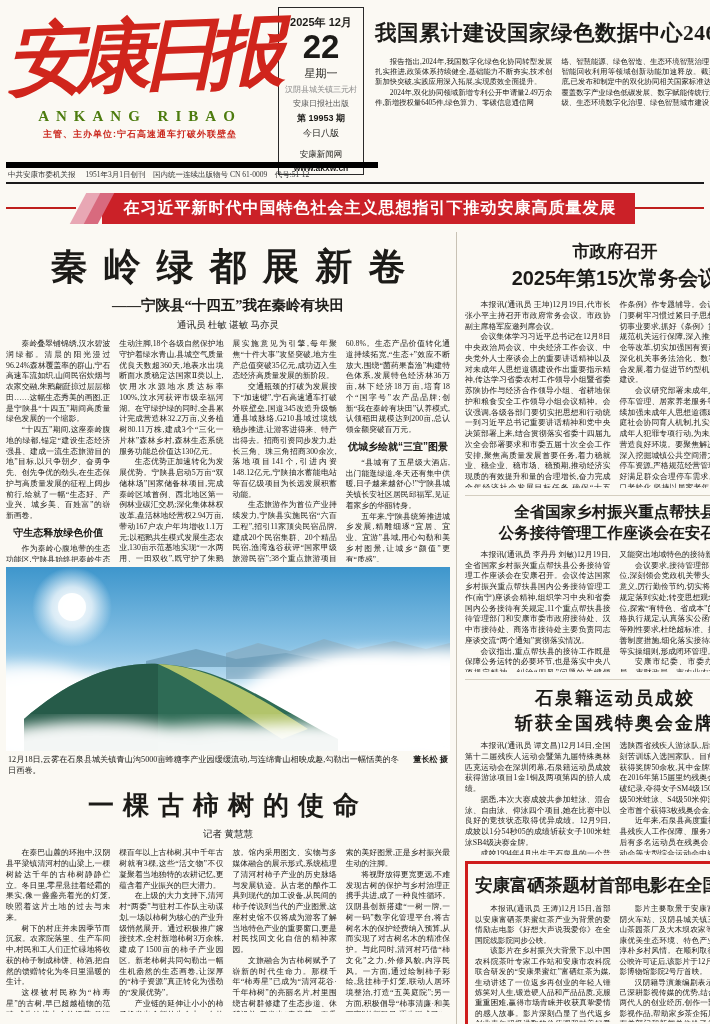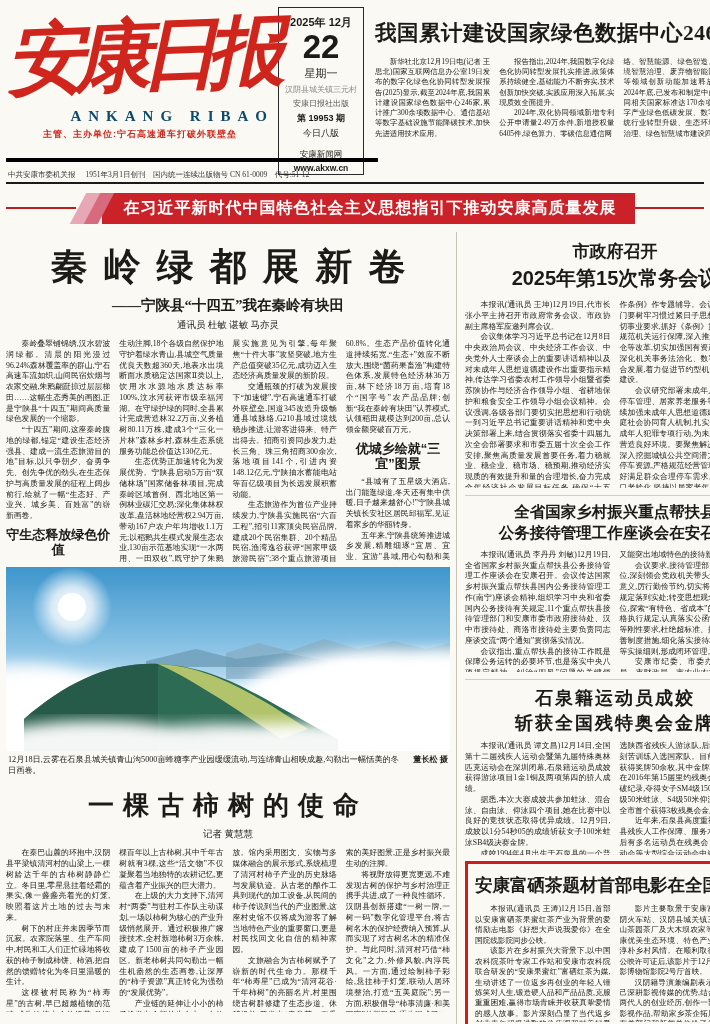--- a/index.html
+++ b/index.html
@@ -6,40 +6,40 @@
   body { background:#888; font-family:"Liberation Serif","DejaVu Serif",serif; }
   .page { width:710px; height:1024px; background:#fbf9f3; margin:0 auto; position:relative;
           overflow:hidden; padding:4px 6px; color:#1c1b18; }
 
   
   .header { position:relative; height:180px; border-bottom:2.5px solid #1b1b1b; display:flex; }
   .masthead { width:276px; padding-top:2px; }
   .masthead-title { font-size:78px; font-weight:bold; font-style:italic; color:#d0251c;
                     letter-spacing:-11px; text-align:center; line-height:1.28;
                     transform:rotate(-2deg); white-space:nowrap; }
-  .masthead-pinyin { color:#0c4a6e; font-weight:bold; font-size:15px; letter-spacing:7px;
-                     text-align:right; margin-top:2px; }
+  .masthead-pinyin { color:#4d7c0f; font-weight:bold; font-size:15px; letter-spacing:7px;
+                     text-align:center; margin-top:2px; }
   .masthead-org { color:#cb2a20; font-size:9px; letter-spacing:1px; text-align:center; margin-top:3px;
                   font-family:"Liberation Sans","DejaVu Sans",sans-serif; font-weight:bold; }
   .datebox { width:86px; min-width:86px; border:1.5px solid #2a2a2a; margin:3px 5px 0 4px; height:168px;
              text-align:center; padding-top:7px; font-family:"Liberation Sans","DejaVu Sans",sans-serif; }
   .db-month { font-size:11px; font-weight:bold; }
   .db-day { font-size:33px; font-weight:bold; line-height:1.05; }
   .db-week { font-size:11px; margin-top:1px; }
   .db-lunar { font-size:8px; color:#8a8a8a; margin-top:3px; }
   .db-pub { font-size:8px; color:#555; margin-top:3px; }
   .db-issue { font-size:9px; margin-top:3px; font-weight:bold; }
   .db-pages { font-size:9px; margin-top:2px; }
   .db-site { font-size:8.5px; margin-top:9px; }
   .db-url { font-size:8.5px; font-weight:bold; margin-top:2px; }
   .topstory { flex:1; padding:10px 2px 0 6px; }
   .topstory-title { font-size:21.5px; font-weight:bold; letter-spacing:.5px; text-align:center;
                     margin:4px 0 10px; white-space:nowrap; }
   .header-footline { position:absolute; left:0; bottom:2px; width:372px; font-size:7.5px; color:#333;
-                     border-top:4px solid #000000; padding:8px 2px 0; display:flex; gap:10px; white-space:nowrap; }
+                     border-top:6px solid #000000; padding:2px 2px 0; display:flex; gap:10px; white-space:nowrap; }
 
   
   .banner { height:44px; display:flex; align-items:center; margin-top:2px; }
   .banner .line { flex:1; height:2px; background:#bf1f1c; }
   .banner-bar { position:relative; background:#cb2128; color:#fff; padding:5px 18px 5px 22px;
                 font-family:"Liberation Sans","DejaVu Sans",sans-serif; font-weight:bold;
                 font-size:16px; letter-spacing:1px; white-space:nowrap; margin-left:26px; }
   .deco1, .deco2 { position:absolute; top:0; height:100%; transform:skewX(-28deg); }
   .deco1 { left:-24px; width:20px; background:#e8a7b4; }
   .deco2 { left:-10px; width:14px; background:#d86a7e; }
@@ -48,21 +48,21 @@
   .content { display:flex; margin-top:2px; }
   .left-zone { width:450px; min-width:450px; padding-right:6px; }
   .right-zone { flex:1; border-left:1px solid #c8c2b4; padding-left:8px; }
 
   
   .cols { display:flex; gap:9px; overflow:hidden; text-align:justify; }
   .col { flex:1; min-width:0; }
   .para { text-indent:2em; line-height:1.38; }
   .para.cont { text-indent:0; }
   .col-subhead { font-family:"Liberation Sans","DejaVu Sans",sans-serif; font-weight:bold;
-                 text-align:center; font-size:13px; margin:5px 0; line-height:1.2; }
+                 text-align:center; font-size:10px; margin:5px 0; line-height:1.2; }
 
   
   .main-title { font-size:37px; font-weight:bold; letter-spacing:16px; text-align:center;
                 margin:10px 0 4px; white-space:nowrap; text-indent:16px; }
   .main-sub { font-size:14.5px; font-weight:bold; text-align:center; margin:2px 0 4px; }
   .byline { font-size:9.5px; text-align:center; margin:0 0 7px; color:#222; }
   .main-cols { height:223px; font-size:7.8px; }
 
   
   .photo { height:184px; margin-top:5px; }
@@ -112,23 +112,20 @@
       <div class="db-pub">安康日报社出版</div>
       <div class="db-issue">第 19953 期</div>
       <div class="db-pages">今日八版</div>
       <div class="db-site">安康新闻网</div>
       <div class="db-url">www.akxw.cn</div>
     </div>
 
     <div class="topstory">
       <div class="topstory-title">我国累计建设国家绿色数据中心246家</div>
       <div class="cols" style="height:98px; font-size:7.4px;">
-        <div class="col">
-            <div class="para">新华社北京12月19日电(记者 王思北)国家互联网信息办公室19日发布的数字化绿色化协同转型发展报告(2025)显示,截至2024年底,我国累计建设国家绿色数据中心246家,累计推广300余项数据中心、通信基站等数字基础设施节能降碳技术,加快先进适用技术应用。</div>
-          </div>
         <div class="col">
             <div class="para">报告指出,2024年,我国数字化绿色化协同转型发展扎实推进,政策体系持续健全,基础能力不断夯实,技术创新加快突破,实践应用深入拓展,实现质效全面提升。</div>
             <div class="para">2024年,双化协同领域新增专利公开申请量2.49万余件,新增授权量6405件,绿色算力、零碳信息通信网</div>
           </div>
         <div class="col">
             <div class="para cont">络、智慧能源、绿色智造、生态环境智慧治理、废弃物智能回收利用等领域创新动能加速释放。截至2024年底,已发布和制定中的双化协同相关国家标准达170余项,覆盖数字产业绿色低碳发展、数字赋能传统行业转型升级、生态环境数字化治理、绿色智慧城市建设四类。</div>
           </div>
       </div>
     </div>
 

